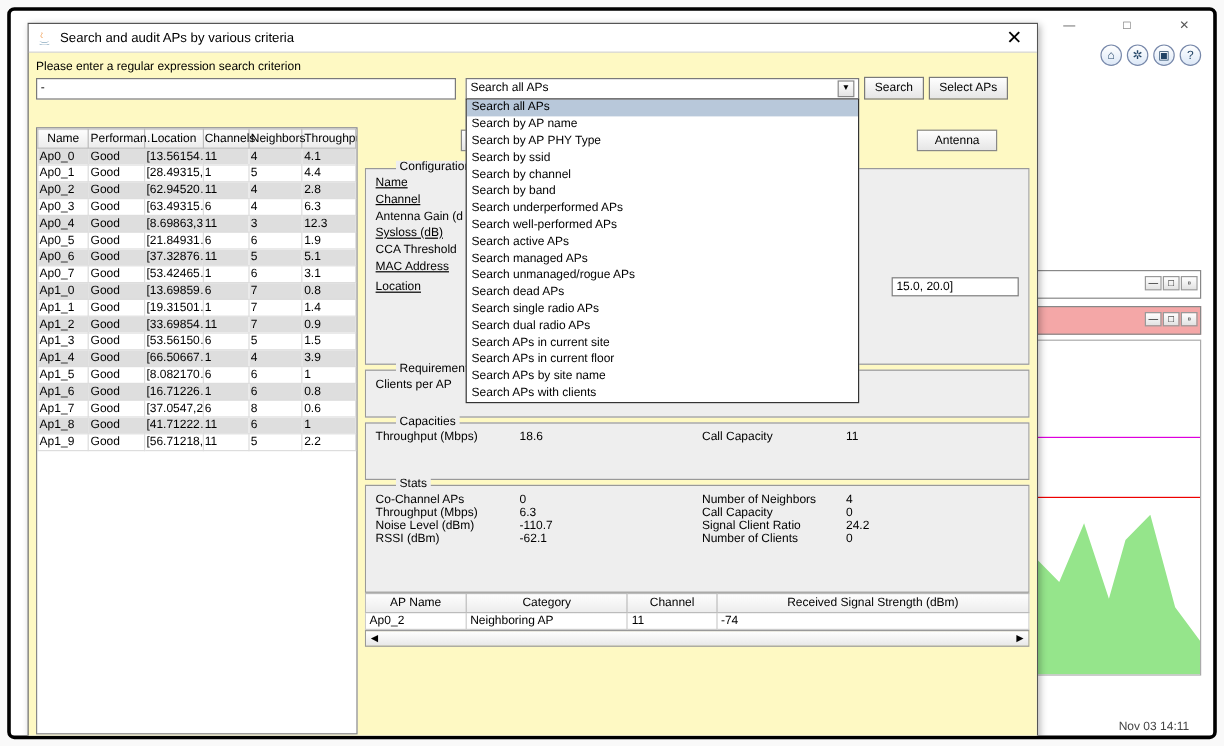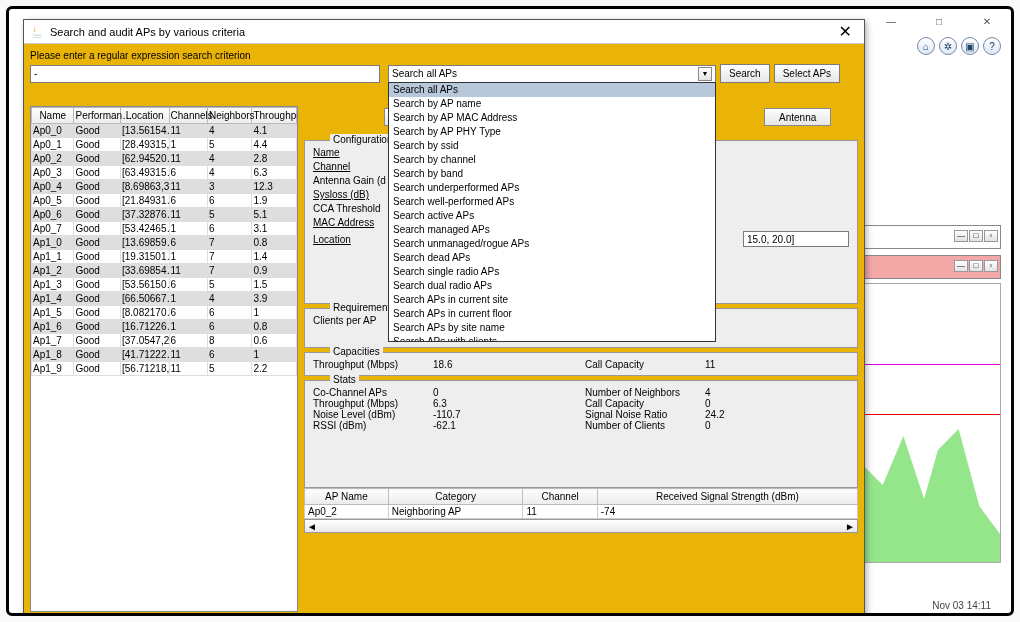--- a/index.html
+++ b/index.html
@@ -24,21 +24,21 @@
 .chart-line-mag { position:absolute; left:0; right:0; top:80px; height:1px; background:#d0d; }
 .pane .pane-btns { position:absolute; right:2px; top:4px; display:flex; gap:1px;}
 
 
 .dialog { position: absolute; left: 14px; top: 10px; width: 842px; height: 602px; background: #fff; border: 1px solid #555; box-shadow: 2px 2px 6px rgba(0,0,0,.3); }
 .titlebar { height: 24px; background: #fff; display: flex; align-items: center; padding: 0 6px; border-bottom: 1px solid #ccc; }
 .java-icon { width: 14px; height: 14px; margin-right: 6px; display:inline-block; }
 .title { font-size: 11px; flex: 1; }
 .close { font-size: 16px; padding: 0 6px; cursor: pointer; }
 
-.content { position: absolute; top: 24px; left: 0; right: 0; bottom: 0; padding: 6px; overflow: hidden; background:#eab308; }
+.content { position: absolute; top: 24px; left: 0; right: 0; bottom: 0; padding: 6px; overflow: hidden; background:#fef9c3; }
 .label-prompt { font-size: 10px; margin-bottom: 3px; }
 .top-row { display: flex; gap: 4px; align-items: center; margin-bottom: 4px; }
 .regex-input { width: 350px; height: 18px; border: 1px solid #7a7a7a; background:#fff; padding: 1px 3px; }
 .combo-wrap { position: relative; width: 328px; margin-left: 4px; }
 .combo { width: 100%; height: 18px; border: 1px solid #7a7a7a; background: #fff; display: flex; align-items: center; padding: 0 3px; justify-content:space-between; }
 .combo-btn { width:14px; height:14px; border:1px solid #888; background:linear-gradient(#fff,#e4e4e4); font-size:7px; text-align:center; line-height:12px;}
 .btn { height: 19px; padding: 0 8px; border: 1px solid #7a7a7a; background: linear-gradient(#fefefe,#e6e6e6); font-size: 10px; cursor: pointer; }
 
 
 .dropdown { position: absolute; top: 17px; left: 0; width: 328px; max-height: 260px; overflow-y: auto; border: 1px solid #333; background: #fff; z-index: 100; }
@@ -161,21 +161,20 @@
       <div class="top-row">
         <input class="regex-input" value="-" style="">
         <div class="combo-wrap">
           <div class="combo">
             <span>Search all APs</span>
             <span class="combo-btn">▼</span>
           </div>
           <div class="dropdown" id="dd">
               <div class="dropdown-item sel">Search all APs</div>
               <div class="dropdown-item">Search by AP name</div>
-              <div class="dropdown-item">Search by AP MAC Address</div>
               <div class="dropdown-item">Search by AP PHY Type</div>
               <div class="dropdown-item">Search by ssid</div>
               <div class="dropdown-item">Search by channel</div>
               <div class="dropdown-item">Search by band</div>
               <div class="dropdown-item">Search underperformed APs</div>
               <div class="dropdown-item">Search well-performed APs</div>
               <div class="dropdown-item">Search active APs</div>
               <div class="dropdown-item">Search managed APs</div>
               <div class="dropdown-item">Search unmanaged/rogue APs</div>
               <div class="dropdown-item">Search dead APs</div>
@@ -393,35 +392,35 @@
                 <span class="lbl u">Clients per AP</span>
                  <span class="fld">5</span>
               </div>
             <div>
                 <span class="lbl2">Min load/Client (Mbps)</span>
                  <span class="fld">1</span>
               </div>
           </div>
         </div>
 
-        <div class="fieldset" style="height:24px;">
+        <div class="fieldset" style="height:48px;">
           <legend>Capacities</legend>
           <div class="twocol">
             <div>
                 <span class="lbl u">Throughput (Mbps)</span>
                  <span class="fld">18.6</span>
               </div>
             <div>
                 <span class="lbl2">Call Capacity</span>
                  <span class="fld">11</span>
               </div>
           </div>
         </div>
 
-        <div class="fieldset" style="height:108px;">
+        <div class="fieldset" style="height:90px;">
           <legend>Stats</legend>
           <div class="twocol">
             <div>
                 <span class="lbl u">Co-Channel APs</span>
                  <span class="fld">0</span>
               </div>
             <div>
                 <span class="lbl2">Number of Neighbors</span>
                  <span class="fld">4</span>
               </div>
@@ -435,21 +434,21 @@
                 <span class="lbl2">Call Capacity</span>
                  <span class="fld">0</span>
               </div>
           </div>
           <div class="twocol">
             <div>
                 <span class="lbl u">Noise Level (dBm)</span>
                  <span class="fld">-110.7</span>
               </div>
             <div>
-                <span class="lbl2">Signal Noise Ratio</span>
+                <span class="lbl2">Signal Client Ratio</span>
                  <span class="fld">24.2</span>
               </div>
           </div>
           <div class="twocol">
             <div>
                 <span class="lbl u">RSSI (dBm)</span>
                  <span class="fld">-62.1</span>
               </div>
             <div>
                 <span class="lbl2">Number of Clients</span>

